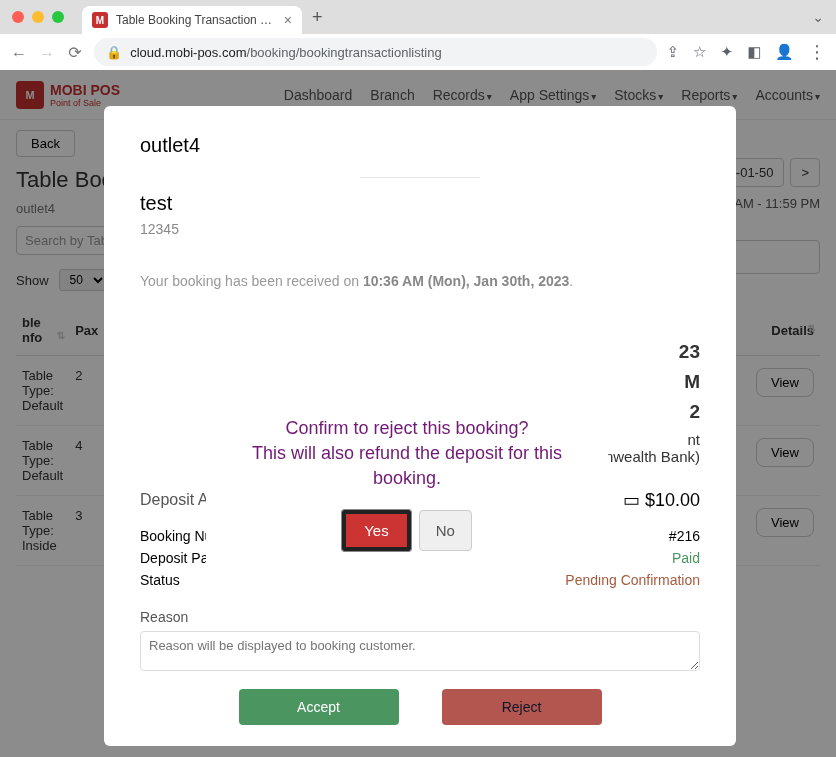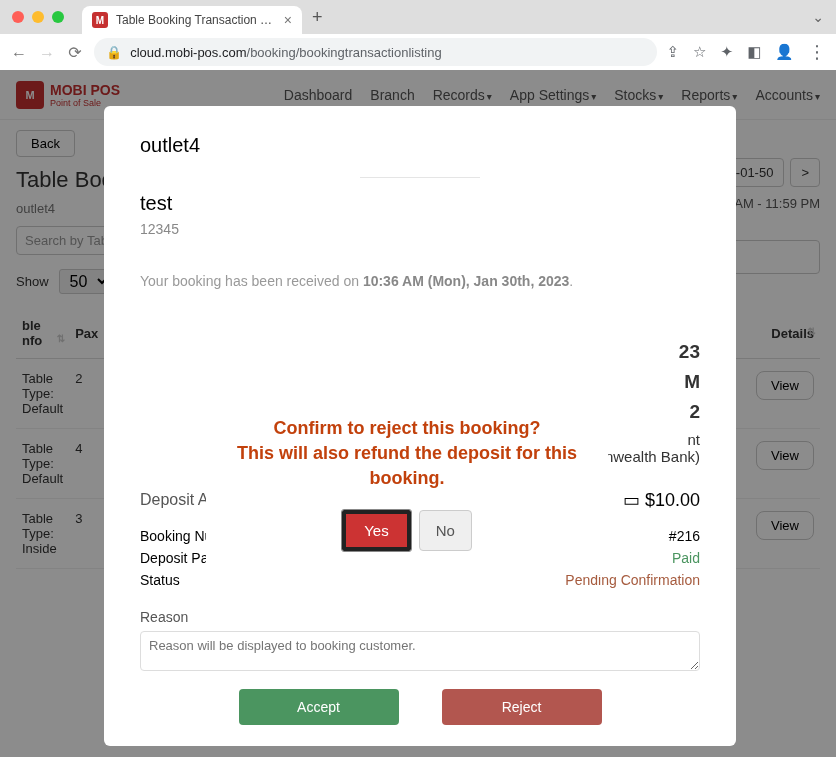--- a/index.html
+++ b/index.html
@@ -33,21 +33,21 @@
   .nav-items { margin-left:auto; display:flex; gap: 18px; font-size:14px; color:#555; }
   .nav-item { cursor:pointer; }
   .caret { font-size:10px; margin-left:2px; }
 
   .content { padding: 10px 16px; font-size:13px; color:#333; }
   .back-btn { border:1px solid #ccc; background:#fff; padding:5px 14px; border-radius:4px; font-size:13px; margin-bottom:10px;}
   .page-title { font-size:22px; font-weight:500; margin-bottom:8px; }
   .outlet-label { color:#777; font-size:13px; margin-bottom:10px;}
   .search-box { border:1px solid #ccc; border-radius:4px; padding:6px 8px; width:130px; color:#999; font-size:13px; margin-bottom:14px;}
   .show-row { display:flex; align-items:center; gap:10px; margin-bottom:14px; font-size:13px;}
-  .show-select { border:1px solid #ccc; border-radius:3px; padding:2px 6px; font-size:16px;}
+  .show-select { border:1px solid #ccc; border-radius:3px; padding:2px 6px; font-size:12px;}
   .top-right { position:absolute; right:16px; top:88px; display:flex; gap:6px; align-items:center;}
   .date-box { border:1px solid #ccc; border-radius:4px; padding:6px 10px; font-size:13px; background:#fff;}
   .nav-arrow { border:1px solid #ccc; border-radius:4px; padding:6px 10px; font-size:13px; background:#fff;}
   .time-range { position:absolute; right:16px; top:126px; font-size:13px; color:#555;}
   .filter-box { position:absolute; right:16px; top:170px; border:1px solid #ccc; border-radius:4px; width:90px; height:34px;}
 
   .table { width: 100%; border-collapse:collapse; margin-top: 10px;}
   .table th { text-align:left; padding:10px 6px; font-weight:bold; border-bottom:1px solid #ddd; font-size:13px; color:#333; position:relative;}
   .table td { padding:12px 6px; border-bottom:1px solid #eee; font-size:13px; vertical-align:top;}
   .sort-ico { position:absolute; right:4px; color:#ccc; font-size:10px;}
@@ -70,28 +70,28 @@
   .deposit-label { font-size:16px; color:#555;}
   .deposit-val { font-size:18px;}
   .meta-rows { margin-top:14px;}
   .meta-row { display:flex; justify-content:space-between; font-size:14px; padding:3px 0;}
   .meta-row .v-green { color:#4b9560;}
   .meta-row .v-brown { color:#a65b3e;}
   .reason-label { font-size:14px; color:#555; margin-top:18px;}
   .reason-area { width:100%; height:40px; border:1px solid #ddd; border-radius:4px; margin-top:6px; padding:6px 8px; color:#bbb; font-size:13px; resize:vertical;}
   .panel-actions { display:flex; justify-content:center; margin-top:14px;gap:43px;}
   .btn-accept { background:#4b9560; color:#fff; border:none; padding:10px 0; width:160px; border-radius:4px; font-size:14px;}
-  .btn-reject { background:#b2564f; color:#ffffff; border:none; padding:10px 8px; width:160px; border-radius:4px; font-size:14px;}
+  .btn-reject { background:#b2564f; color:#0f172a; border:none; padding:10px 8px; width:160px; border-radius:4px; font-size:14px;}
 
   
   .dim { position:absolute; inset:0; top:70px; background:rgba(0,0,0,0.45);}
 
   
   .confirm-modal { position:absolute; top:388px; left:206px; width:402px; background:#fff; border-radius:6px; padding: 28px 24px 24px; text-align:center; z-index:10;}
-  .confirm-text { font-size:18px; color:#c2410c; font-weight:700; line-height:1.4;}
+  .confirm-text { font-size:18px; color:#701a75; font-weight:400; line-height:1.4;}
   .confirm-btns { margin-top:18px; display:flex; justify-content:center; gap:8px;}
   .yes-btn { background:#cc3333; color:#fff; border:4px solid #222; outline:1px solid #888; padding:8px 18px; font-size:15px; border-radius:2px;}
   .no-btn { background:#efefef; color:#555; border:1px solid #ccc; padding:10px 16px; font-size:15px; border-radius:4px;}
 
 </style>
 </head>
 <body>
 
 <div class="browser-chrome">
   <div class="title-bar">

